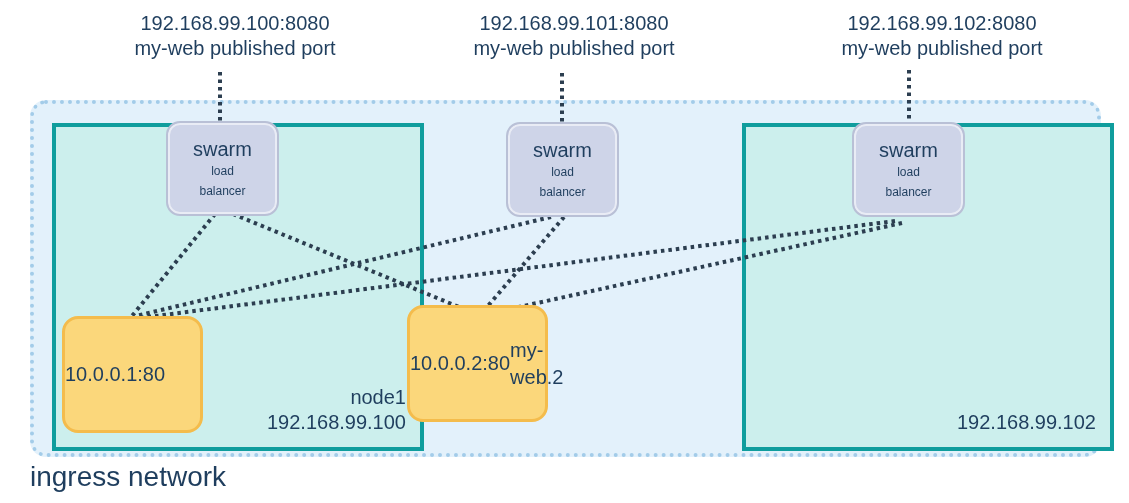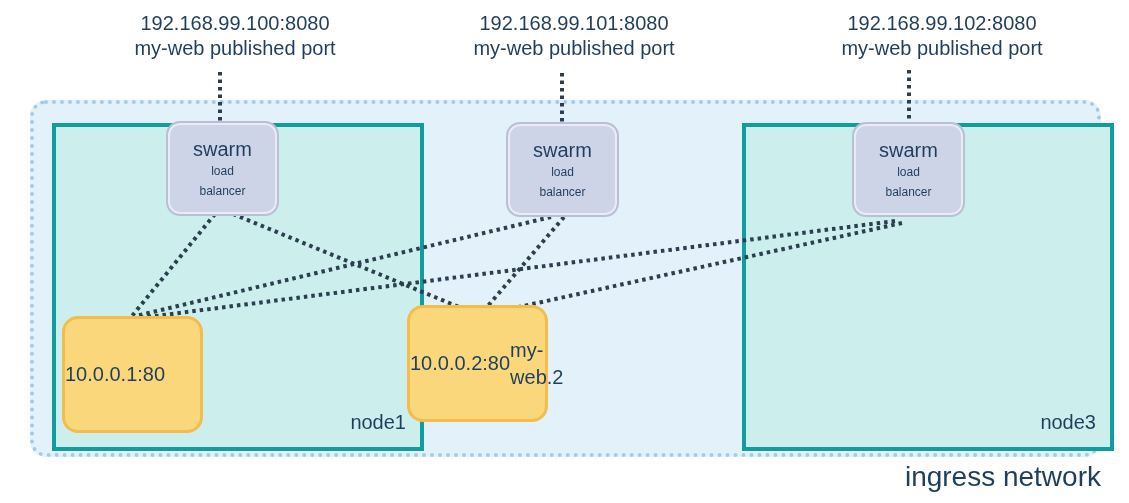--- a/index.html
+++ b/index.html
@@ -109,21 +109,21 @@
     font-size: 20px;
     line-height: 27px;
     color: var(--text);
     z-index: 3;
   }
   
   .ingress-label {
     position: absolute;
     left: 30px; top: 461px;
     width: 1071px;
-    text-align: right;
+    text-align: left;
     font-size: 28px;
     color: var(--text);
     z-index: 4;
   }
 </style>
 </head>
 <body>
 
 <div class="canvas">
 
@@ -138,25 +138,26 @@
   <div class="pub-label" style="left:792px">
     <div>192.168.99.102:8080</div>
     <div>my-web published port</div>
   </div>
 
   <div class="ingress-box"></div>
 
   <div class="node" style="left:52px">
     <div class="node-label">
       <div>node1</div>
+      <div>192.168.99.100</div>
     </div>
   </div>
   <div class="node" style="left:742px">
     <div class="node-label">
-      <div>node3</div>
+      <div>192.168.99.102</div>
     </div>
   </div>
 
   <svg class="lines" width="1129" height="503" viewBox="0 0 1129 503">
 
     <path class="dot" d="M220,72 L220,127"></path>
     <path class="dot" d="M562,73 L562,122"></path>
     <path class="dot" d="M909,70 L909,125"></path>
 
     <path class="dot" d="M215,214 L132,316"></path>

